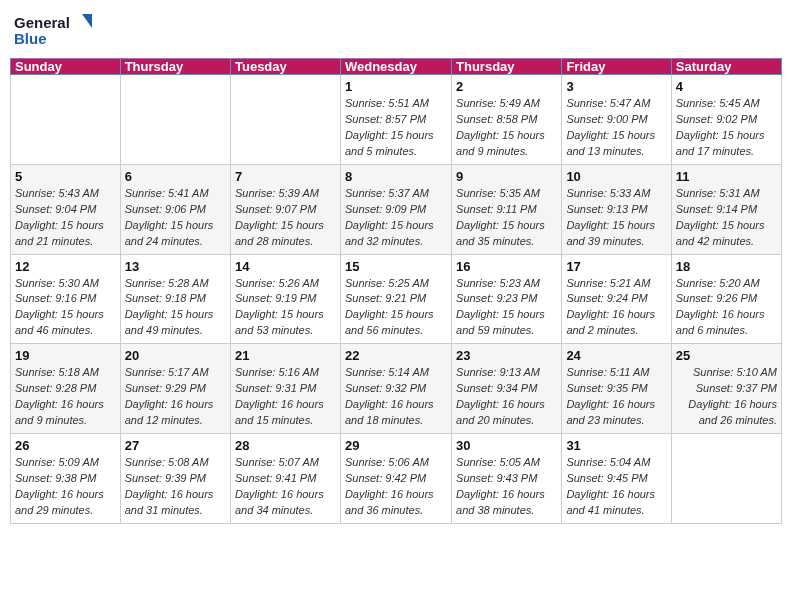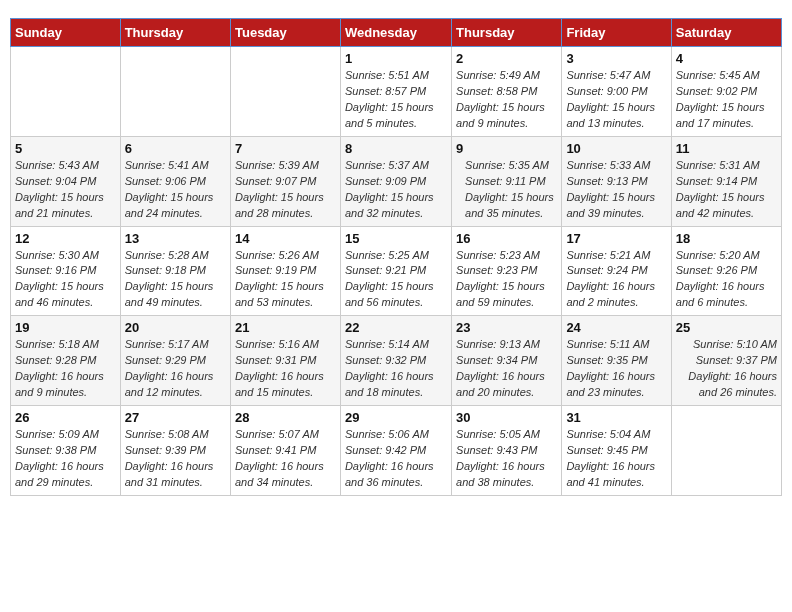--- a/index.html
+++ b/index.html
@@ -35,23 +35,23 @@
       font-size: 14px;
       color: #333;
       margin-top: 2px;
     }
     .calendar {
       width: 100%;
       border-collapse: collapse;
       font-size: 11px;
     }
     .calendar th {
-      background: #b91c1c;
+      background: #be185d;
       color: #fff;
-      padding: 6px 4px;
+      padding: 0 4px;
       text-align: left;
       font-size: 13px;
       font-weight: bold;
       border: 1px solid #5a8fd4;
     }
     .calendar td {
       border: 1px solid #ccc;
       vertical-align: top;
       padding: 4px;
       height: 88px;
@@ -72,20 +72,27 @@
       font-size: 11px;
       line-height: 1.45;
       font-style: italic;
     }
     .empty { background: #fff !important; }
   </style>
 </head>
 <body>
 
 <div class="header">
+  <div class="logo">
+      <svg width="80" height="40" viewBox="0 0 80 40">
+        <text x="0" y="18" font-size="15" font-weight="bold" fill="#1a1a2e" font-family="Arial,sans-serif">General</text>
+        <text x="0" y="34" font-size="15" font-weight="bold" fill="#1a5fa8" font-family="Arial,sans-serif">Blue</text>
+        <polygon points="68,4 78,4 78,18" fill="#1a5fa8"></polygon>
+      </svg>
+    </div>
 </div>
 
 <table class="calendar">
   <thead>
     <tr>
     <th>Sunday</th>
         <th>Thursday</th>
         <th>Tuesday</th>
         <th>Wednesday</th>
         <th>Thursday</th>
@@ -151,21 +158,21 @@
         </td>
         <td>
           <div class="day-num">8</div>
           <div class="day-info" style="white-space: pre-line;">Sunrise: 5:37 AM
 Sunset: 9:09 PM
 Daylight: 15 hours
 and 32 minutes.</div>
         </td>
         <td>
           <div class="day-num">9</div>
-          <div class="day-info" style="white-space: pre-line; margin-left: 9px;">Sunrise: 5:35 AM
+          <div class="day-info" style="white-space: pre-line;">Sunrise: 5:35 AM
 Sunset: 9:11 PM
 Daylight: 15 hours
 and 35 minutes.</div>
         </td>
         <td>
           <div class="day-num">10</div>
           <div class="day-info" style="white-space: pre-line;">Sunrise: 5:33 AM
 Sunset: 9:13 PM
 Daylight: 15 hours
 and 39 minutes.</div>

